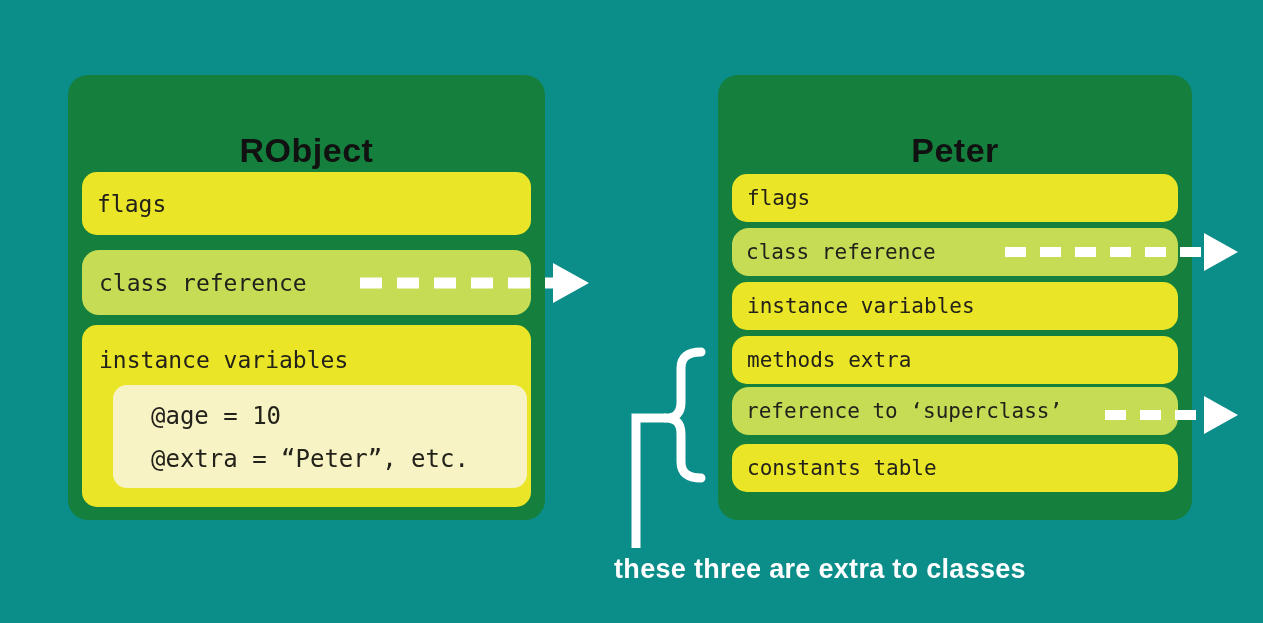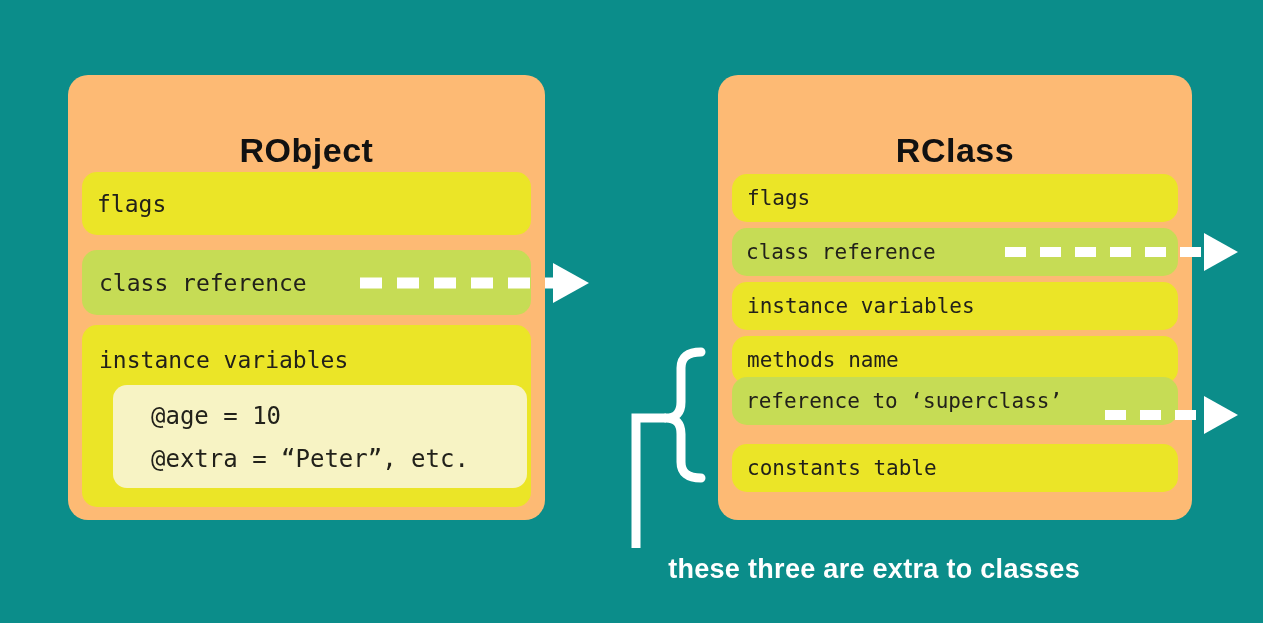--- a/index.html
+++ b/index.html
@@ -10,21 +10,21 @@
     width: 1263px;
     height: 623px;
     background: #0B8D8A;
     overflow: hidden;
   }
 
   .card {
     position: absolute;
     top: 75px;
     height: 445px;
-    background: #fdba74;
+    background: #15803d;
     border-radius: 20px;
   }
   .card.robject { left: 68px;  width: 477px; }
   .card.rclass  { left: 718px; width: 474px; }
 
   .card-title {
     position: absolute;
     top: 28px;
     left: 0;
     width: 100%;
@@ -40,21 +40,21 @@
     left: 14px;
     right: 14px;
     border-radius: 15px;
     font-family: "DejaVu Sans Mono", monospace;
     color: #22211A;
     display: flex;
     align-items: center;
     box-sizing: border-box;
   }
   .bar.yellow { background: #EBE527; padding-left: 15px; }
-  .bar.green  { background: #C6DC55; }
+  .bar.green  { background: #C6DC55; border-radius: 17px; }
 
   
   .ro-flags    { top: 97px;  height: 63px; font-size: 23px; padding-left: 17px; }
   .ro-classref { top: 175px; height: 65px; font-size: 23px; padding-left: 17px; }
   .ro-ivars    { top: 250px; height: 182px; align-items: flex-start; }
   .ro-ivars .bar-label {
     position: absolute; top: 22px; left: 17px; font-size: 23px;
   }
   .ivar-inner {
     position: absolute;
@@ -75,37 +75,37 @@
     white-space: pre;
     margin-left: 24px;
   }
 
   
   .rc-row { height: 48px; font-size: 21px; padding-left: 14px; }
   .rc-0 { top: 99px; }
   .rc-1 { top: 153px; }
   .rc-2 { top: 207px; }
   .rc-3 { top: 261px; }
-  .rc-4 { top: 302px; }
+  .rc-4 { top: 312px; }
   .rc-5 { top: 369px; text-align: right; }
 
   .overlay {
     position: absolute;
     left: 0; top: 0;
     width: 1263px;
     height: 623px;
     pointer-events: none;
   }
 
   .caption {
     position: absolute;
     left: 560px;
     top: 554px;
     width: 520px;
-    text-align: right;
+    text-align: center;
     font-size: 27px;
     font-weight: bold;
     letter-spacing: 0.3px;
     color: #FFFFFF;
   }
 </style>
 </head>
 <body>
 
 <div class="stage">
@@ -124,33 +124,33 @@
     <div class="bar yellow ro-ivars">
       <span class="bar-label">instance variables</span>
       <div class="ivar-inner">
         <div class="ivar-line">@age = 10</div>
         <div class="ivar-line">@extra = “Peter”, etc.</div>
       </div>
     </div>
   </section>
 
   <section class="card rclass">
-    <h2 class="card-title">RClass</h2>
+    <h2 class="card-title">Peter</h2>
 
     <div class="bar yellow rc-row rc-0">
       <span>flags</span>
     </div>
     <div class="bar green rc-row rc-1">
       <span>class reference</span>
     </div>
     <div class="bar yellow rc-row rc-2">
       <span>instance variables</span>
     </div>
     <div class="bar yellow rc-row rc-3">
-      <span>methods name</span>
+      <span>methods extra</span>
     </div>
     <div class="bar green rc-row rc-4">
       <span>reference to ‘superclass’</span>
     </div>
     <div class="bar yellow rc-row rc-5">
       <span>constants table</span>
     </div>
   </section>
 
   <svg class="overlay" viewBox="0 0 1263 623" xmlns="http://www.w3.org/2000/svg">

